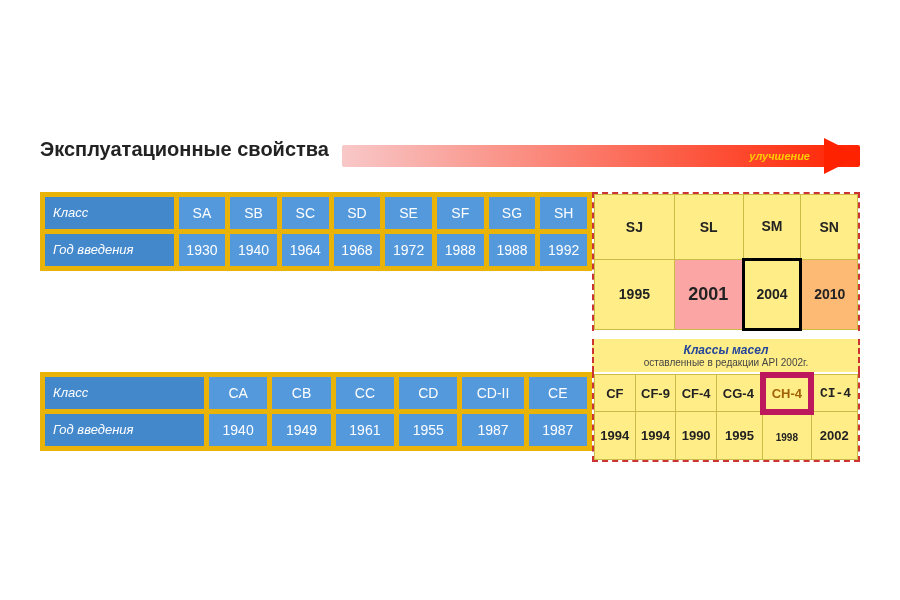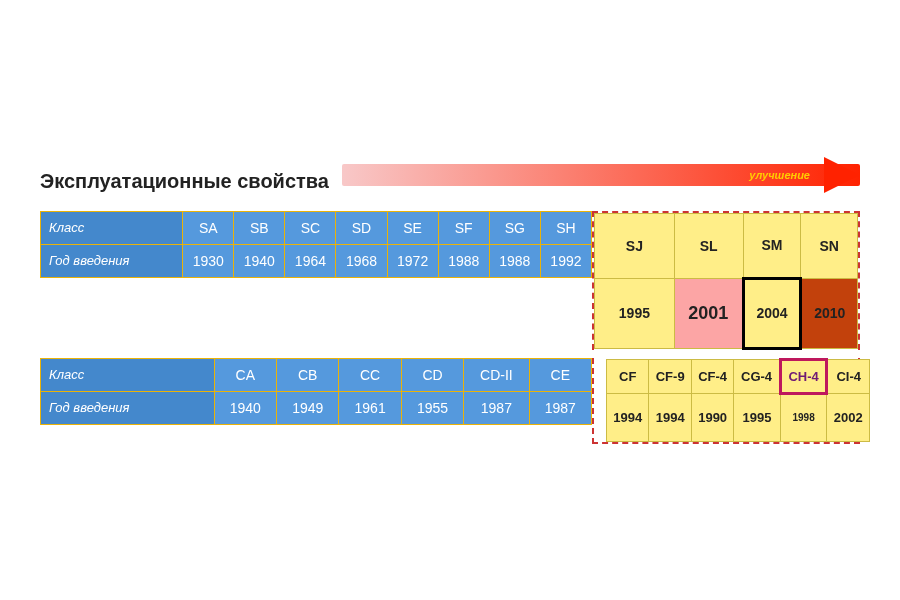--- a/index.html
+++ b/index.html
@@ -16,21 +16,21 @@
     }
 
     .container {
       width: 860px;
       background: #ffffff;
       padding: 20px 20px 20px 20px;
     }
 
     .header-row {
       display: flex;
-      align-items: flex-end;
+      align-items: flex-start;
       margin-bottom: 18px;
       gap: 3px;
     }
 
     .header-title {
       font-size: 20px;
       font-weight: bold;
       color: #222;
       white-space: nowrap;
       margin-right: 10px;
@@ -83,21 +83,21 @@
     td, th {
       text-align: center;
       font-size: 14px;
       padding: 0;
       min-width: 0;
     }
 
     .blue-section td {
       background: #5599dd;
       color: #ffffff;
-      border: 1px solid #eab308;
+      border: 5px solid #eab308;
       padding: 8px 0;
       font-size: 14px;
     }
 
     .blue-section td.label-col {
       background: #4488cc;
       color: #ffffff;
       font-style: italic;
       font-size: 13px;
       text-align: left;
@@ -182,29 +182,33 @@
           <tr>
             <td class="yellow-section" style="background:#ffee88; color:#222; border:1px solid #ccbb44; padding:8px 20px; font-size:14px; font-weight:bold;">SJ</td>
             <td class="yellow-section" style="background:#ffee88; color:#222; border:1px solid #ccbb44; padding:8px 4px; font-size:14px; font-weight:bold;">SL</td>
             <td class="yellow-section" style="background:#ffee88; color:#222; border:1px solid #ccbb44; padding:8px 4px; font-size:14px; font-weight:bold;">SM</td>
             <td class="yellow-section" style="background:#ffee88; color:#222; border:1px solid #ccbb44; padding:24px 4px; font-size:14px; font-weight:bold;">SN</td>
           </tr>
           <tr>
             <td class="yellow-section" style="background:#ffee88; color:#222; border:1px solid #ccbb44; padding:8px 4px; font-size:14px; font-weight:bold;">1995</td>
             <td class="yellow-section" style="background:#fca5a5; color:#222; border:1px solid #ccbb44; padding:24px 4px; font-size:18px; font-weight:bold;">2001</td>
             <td class="yellow-section" style="background:#ffee88; color:#222; border:3px solid #000000; padding:8px 4px; font-size:14px; font-weight:bold;">2004</td>
-            <td class="yellow-section" style="background:#c2410c; color:#222; border:1px solid #ccbb44; padding:8px 4px; font-size:14px; font-weight:bold;">2010</td>
+            <td class="yellow-section" style="background:#fdba74; color:#222; border:1px solid #ccbb44; padding:8px 4px; font-size:14px; font-weight:bold;">2010</td>
           </tr>
         </tbody>
       </table>
     </div>
   </div>
 
   <div style="display:flex;">
     <div style="flex:1;"></div>
+    <div style="width:268px; background:#ffee88; border-left: 2px dashed #cc3333; border-right: 2px dashed #cc3333; padding: 4px 8px; text-align:center;">
+      <div class="annotation-title">Классы масел</div>
+      <div class="annotation-sub">оставленные в редакции API 2002г.</div>
+    </div>
   </div>
 
   <div class="bottom-table-area" style="margin-top:0;">
     <div class="blue-cols">
       <table>
         <tbody class="blue-section">
           <tr>
             <td class="label-col">Класс</td>
             <td>CA</td>
             <td>CB</td>
@@ -219,29 +223,29 @@
             <td>1949</td>
             <td>1961</td>
             <td>1955</td>
             <td>1987</td>
             <td>1987</td>
           </tr>
         </tbody>
       </table>
     </div>
     <div style="width:268px; border: 2px dashed #cc3333; border-top: none;">
-      <table style="width:100%;margin-left:12px;">
+      <table style="width:100%;">
         <tbody>
           <tr>
             <td style="background:#ffee88; color:#222; border:1px solid #ccbb44; padding:8px 2px; font-size:13px; font-weight:bold; text-align:center;">CF</td>
             <td style="background:#ffee88; color:#222; border:1px solid #ccbb44; padding:8px 2px; font-size:13px; font-weight:bold; text-align:center;">CF-9</td>
             <td style="background:#ffee88; color:#222; border:1px solid #ccbb44; padding:8px 2px; font-size:13px; font-weight:bold; text-align:center;">CF-4</td>
             <td style="background:#ffee88; color:#222; border:1px solid #ccbb44; padding:8px 2px; font-size:13px; font-weight:bold; text-align:center;">CG-4</td>
-            <td style="background:#ffee88; color:#701a75; border:3px solid #be185d; padding:8px 2px; font-size:13px; font-weight:bold; ">CH-4</td>
-            <td style="background:#ffee88; color:#222; border:1px solid #ccbb44; padding:8px 2px; font-size:13px; font-weight:bold; text-align:center;">CI-4</td>
+            <td style="background:#ffee88; color:#a16207; border:6px solid #be185d; padding:8px 2px; font-size:13px; font-weight:bold; ">CH-4</td>
+            <td style="background:#ffee88; color:#222; border:1px solid #ccbb44; padding:8px 2px; font-size:13px; font-weight:bold; text-align:center;font-family:Liberation Mono, monospace;">CI-4</td>
           </tr>
           <tr>
             <td style="background:#ffee88; color:#222; border:1px solid #ccbb44; padding:8px 2px; font-size:13px; font-weight:bold; text-align:center;">1994</td>
             <td style="background:#ffee88; color:#222; border:1px solid #ccbb44; padding:8px 2px; font-size:13px; font-weight:bold; text-align:center;">1994</td>
             <td style="background:#ffee88; color:#222; border:1px solid #ccbb44; padding:8px 2px; font-size:13px; font-weight:bold; text-align:center;">1990</td>
             <td style="background:#ffee88; color:#222; border:1px solid #ccbb44; padding:8px 2px; font-size:13px; font-weight:bold; text-align:center;">1995</td>
             <td style="background:#ffee88; color:#222; border:1px solid #ccbb44; padding:8px 2px; font-size:10px; font-weight:bold; text-align:center;">1998</td>
             <td style="background:#ffee88; color:#222; border:1px solid #ccbb44; padding:16px 2px; font-size:13px; font-weight:bold; text-align:center;">2002</td>
           </tr>
         </tbody>

